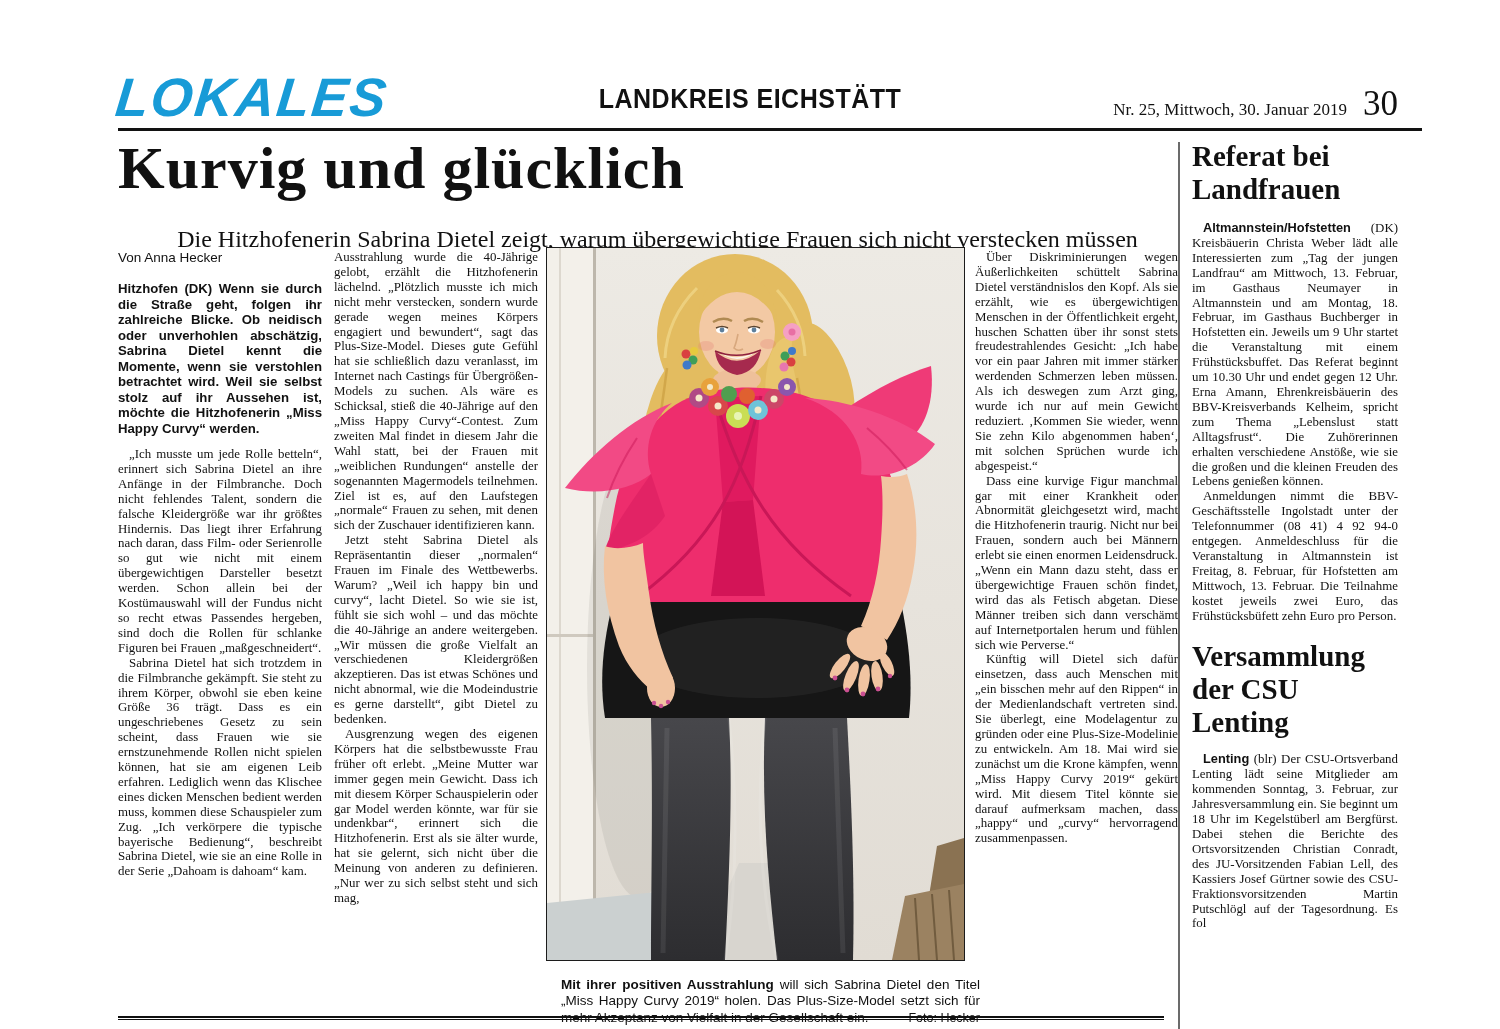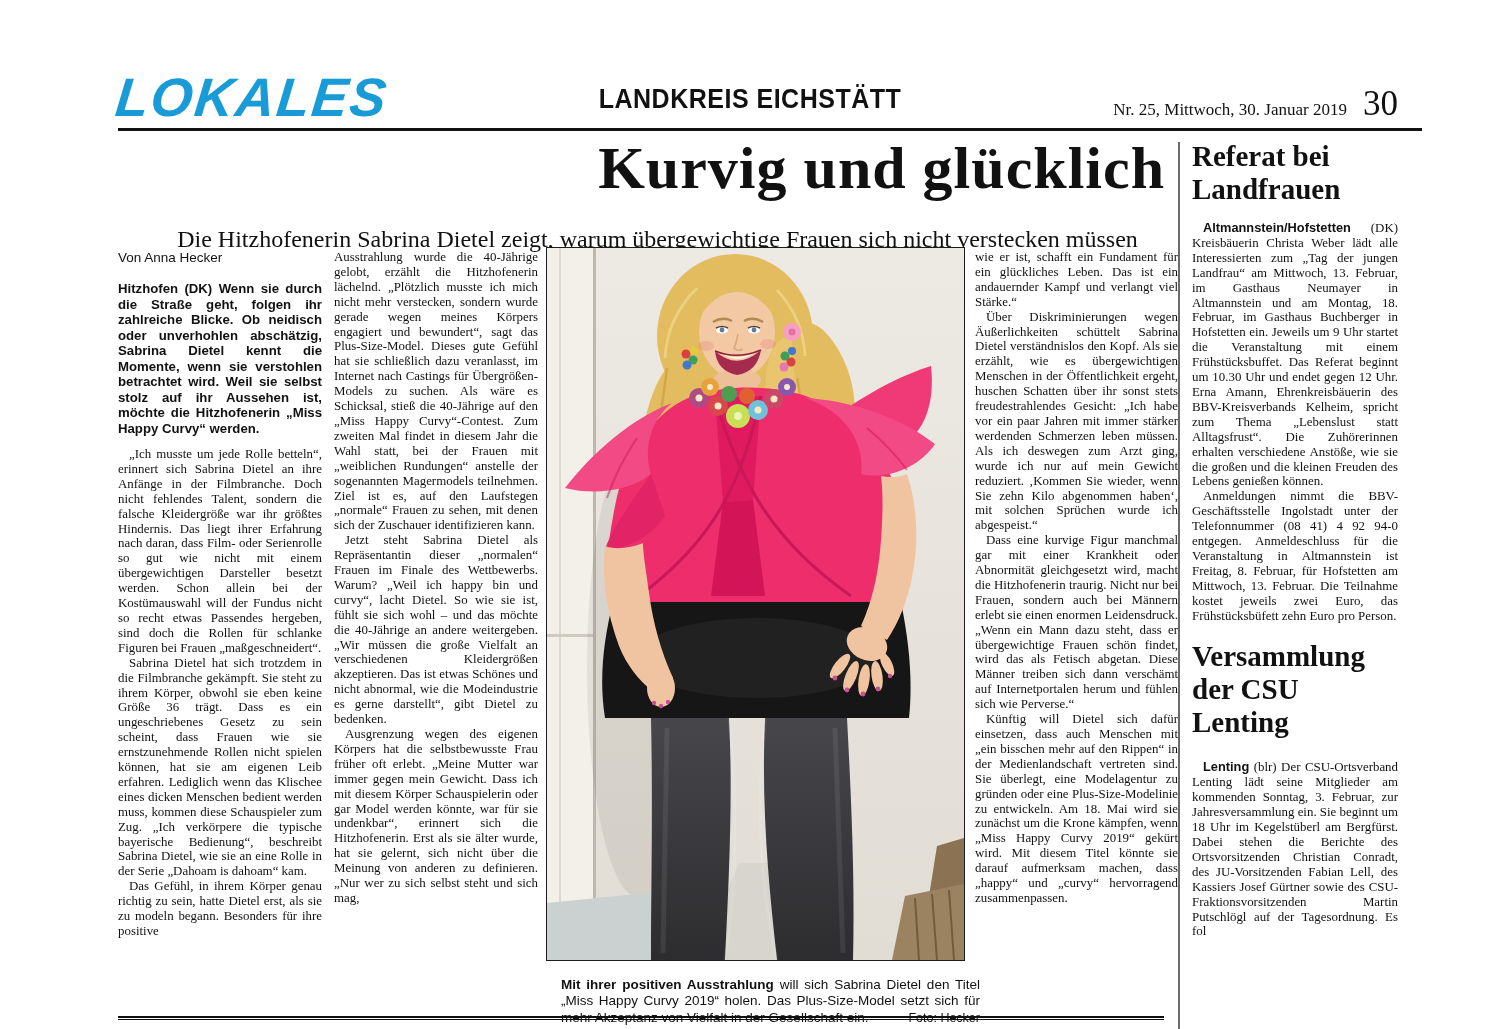--- a/index.html
+++ b/index.html
@@ -22,21 +22,21 @@
   }
   .issueline{
     right:102px;top:84px;display:flex;align-items:baseline;gap:16px;
   }
   .issue{font-size:17px;text-align:center;}
   .pagenum{font-size:35px;text-align:center;}
   .header-rule{left:118px;top:128px;width:1304px;height:3px;background:#121212;}
 
   
   h1.title{
-    left:118px;top:134px;width:1047px;margin:0;text-align:right;
+    left:118px;top:134px;width:1047px;margin:0;text-align:left;
     font-size:60px;font-weight:bold;letter-spacing:1px;
   }
   h2.subtitle{
     left:118px;top:210px;width:1047px;margin:16px;text-align:center;
     font-size:24px;font-weight:normal;
   }
 
   
   .col{top:250px;height:768px;overflow:hidden;}
   .col1{left:118px;width:204px;}
@@ -62,21 +62,21 @@
   }
   .caption b{font-weight:bold;}
   .credit{float:right;font-size:12.5px;}
 
   
   .vdivider{left:1178px;top:142px;width:2px;height:887px;background:#6b6b6b;}
   .sidebar{left:1192px;top:140px;width:206px;height:889px;overflow:hidden;}
   .sb-title{
     margin:0 0 15px 0;text-align:left;font-size:29px;line-height:33px;font-weight:bold;
   }
-  .sb-title.second{margin-top:17px;margin-bottom:21px;}
+  .sb-title.second{margin-top:17px;margin-bottom:13px;}
   .sb-p{margin:0;font-size:12.9px;line-height:14.9px;text-align:justify;hyphens:auto;}
   .sb-p.indent{text-indent:11px;}
   .sb-loc{font-family:"Liberation Sans",sans-serif;font-weight:bold;font-size:12.8px;}
 
   .bottom-rule{
     left:118px;top:1016px;width:1046px;height:4px;
     border-top:2px solid #101010;border-bottom:1px solid #101010;box-sizing:border-box;
   }
 </style>
 </head>
@@ -91,21 +91,20 @@
 <div class="abs header-rule"></div>
 
 <h1 class="abs title">Kurvig und glücklich</h1>
 <h2 class="abs subtitle">Die Hitzhofenerin Sabrina Dietel zeigt, warum übergewichtige Frauen sich nicht verstecken müssen</h2>
 
 <div class="abs col col1">
   <p class="byline">Von Anna Hecker</p>
   <p class="lead">Hitzhofen (DK) Wenn sie durch die Straße geht, folgen ihr zahlreiche Blicke. Ob neidisch oder unverhohlen abschätzig, Sabrina Dietel kennt die Momente, wenn sie verstohlen betrachtet wird. Weil sie selbst stolz auf ihr Aussehen ist, möchte die Hitzhofenerin „Miss Happy Curvy“ werden.</p>
   <p class="body-p indent">„Ich musste um jede Rolle betteln“, erinnert sich Sabrina Dietel an ihre Anfänge in der Filmbranche. Doch nicht fehlendes Talent, sondern die falsche Kleidergröße war ihr größtes Hindernis. Das liegt ihrer Erfahrung nach daran, dass Film- oder Serienrolle so gut wie nicht mit einem übergewichtigen Darsteller besetzt werden. Schon allein bei der Kostümauswahl will der Fundus nicht so recht etwas Passendes hergeben, sind doch die Rollen für schlanke Figuren bei Frauen „maßgeschneidert“.</p>
   <p class="body-p indent">Sabrina Dietel hat sich trotzdem in die Filmbranche gekämpft. Sie steht zu ihrem Körper, obwohl sie eben keine Größe 36 trägt. Dass es ein ungeschriebenes Gesetz zu sein scheint, dass Frauen wie sie ernstzunehmende Rollen nicht spielen können, hat sie am eigenen Leib erfahren. Lediglich wenn das Klischee eines dicken Menschen bedient werden muss, kommen diese Schauspieler zum Zug. „Ich verkörpere die typische bayerische Bedienung“, beschreibt Sabrina Dietel, wie sie an eine Rolle in der Serie „Dahoam is dahoam“ kam.</p>
-  <p class="body-p indent">Das Gefühl, in ihrem Körper genau richtig zu sein, hatte Dietel erst, als sie zu modeln begann. Besonders für ihre positive</p>
 </div>
 
 <div class="abs col col2">
   <p class="body-p">Ausstrahlung wurde die 40-Jährige gelobt, erzählt die Hitzhofenerin lächelnd. „Plötzlich musste ich mich nicht mehr verstecken, sondern wurde gerade wegen meines Körpers engagiert und bewundert“, sagt das Plus-Size-Model. Dieses gute Gefühl hat sie schließlich dazu veranlasst, im Internet nach Castings für Übergrößen-Models zu suchen. Als wäre es Schicksal, stieß die 40-Jährige auf den „Miss Happy Curvy“-Contest. Zum zweiten Mal findet in diesem Jahr die Wahl statt, bei der Frauen mit „weiblichen Rundungen“ anstelle der sogenannten Magermodels teilnehmen. Ziel ist es, auf den Laufstegen „normale“ Frauen zu sehen, mit denen sich der Zuschauer identifizieren kann.</p>
   <p class="body-p indent">Jetzt steht Sabrina Dietel als Repräsentantin dieser „normalen“ Frauen im Finale des Wettbewerbs. Warum? „Weil ich happy bin und curvy“, lacht Dietel. So wie sie ist, fühlt sie sich wohl – und das möchte die 40-Jährige an andere weitergeben. „Wir müssen die große Vielfalt an verschiedenen Kleidergrößen akzeptieren. Das ist etwas Schönes und nicht abnormal, wie die Modeindustrie es gerne darstellt“, gibt Dietel zu bedenken.</p>
   <p class="body-p indent">Ausgrenzung wegen des eigenen Körpers hat die selbstbewusste Frau früher oft erlebt. „Meine Mutter war immer gegen mein Gewicht. Dass ich mit diesem Körper Schauspielerin oder gar Model werden könnte, war für sie undenkbar“, erinnert sich die Hitzhofenerin. Erst als sie älter wurde, hat sie gelernt, sich nicht über die Meinung von anderen zu definieren. „Nur wer zu sich selbst steht und sich mag,</p>
 </div>
 
 <div class="abs photo-frame">
   <svg width="417" height="712" viewBox="0 0 417 712">
@@ -235,21 +234,20 @@
     <path d="M182,470 Q196,600 178,712 M218,470 Q204,600 230,712" stroke="rgba(255,255,255,0.10)" stroke-width="3" fill="none"></path>
     <path d="M120,480 Q118,600 116,705 M288,480 Q292,600 296,705" stroke="rgba(255,255,255,0.08)" stroke-width="5" fill="none"></path>
   </svg>
 </div>
 <p class="abs caption">
   <b>Mit ihrer positiven Ausstrahlung</b><span> will sich Sabrina Dietel den Titel „Miss Happy Curvy 2019“ holen. Das Plus-Size-Model setzt sich für mehr Akzeptanz von Vielfalt in der Gesellschaft ein.</span>
   <span class="credit">Foto: Hecker</span>
 </p>
 
 <div class="abs col col4">
-  <p class="body-p">wie er ist, schafft ein Fundament für ein glückliches Leben. Das ist ein andauernder Kampf und verlangt viel Stärke.“</p>
   <p class="body-p indent">Über Diskriminierungen wegen Äußerlichkeiten schüttelt Sabrina Dietel verständnislos den Kopf. Als sie erzählt, wie es übergewichtigen Menschen in der Öffentlichkeit ergeht, huschen Schatten über ihr sonst stets freudestrahlendes Gesicht: „Ich habe vor ein paar Jahren mit immer stärker werdenden Schmerzen leben müssen. Als ich deswegen zum Arzt ging, wurde ich nur auf mein Gewicht reduziert. ‚Kommen Sie wieder, wenn Sie zehn Kilo abgenommen haben‘, mit solchen Sprüchen wurde ich abgespeist.“</p>
   <p class="body-p indent">Dass eine kurvige Figur manchmal gar mit einer Krankheit oder Abnormität gleichgesetzt wird, macht die Hitzhofenerin traurig. Nicht nur bei Frauen, sondern auch bei Männern erlebt sie einen enormen Leidensdruck. „Wenn ein Mann dazu steht, dass er übergewichtige Frauen schön findet, wird das als Fetisch abgetan. Diese Männer treiben sich dann verschämt auf Internetportalen herum und fühlen sich wie Perverse.“</p>
   <p class="body-p indent">Künftig will Dietel sich dafür einsetzen, dass auch Menschen mit „ein bisschen mehr auf den Rippen“ in der Medienlandschaft vertreten sind. Sie überlegt, eine Modelagentur zu gründen oder eine Plus-Size-Modelinie zu entwickeln. Am 18. Mai wird sie zunächst um die Krone kämpfen, wenn „Miss Happy Curvy 2019“ gekürt wird. Mit diesem Titel könnte sie darauf aufmerksam machen, dass „happy“ und „curvy“ hervorragend zusammenpassen.</p>
 </div>
 
 <div class="abs vdivider"></div>
 <aside class="abs sidebar">
   <h3 class="sb-title">Referat bei Landfrauen</h3>
   <p class="sb-p indent">
     <b class="sb-loc">Altmannstein/Hofstetten</b>

